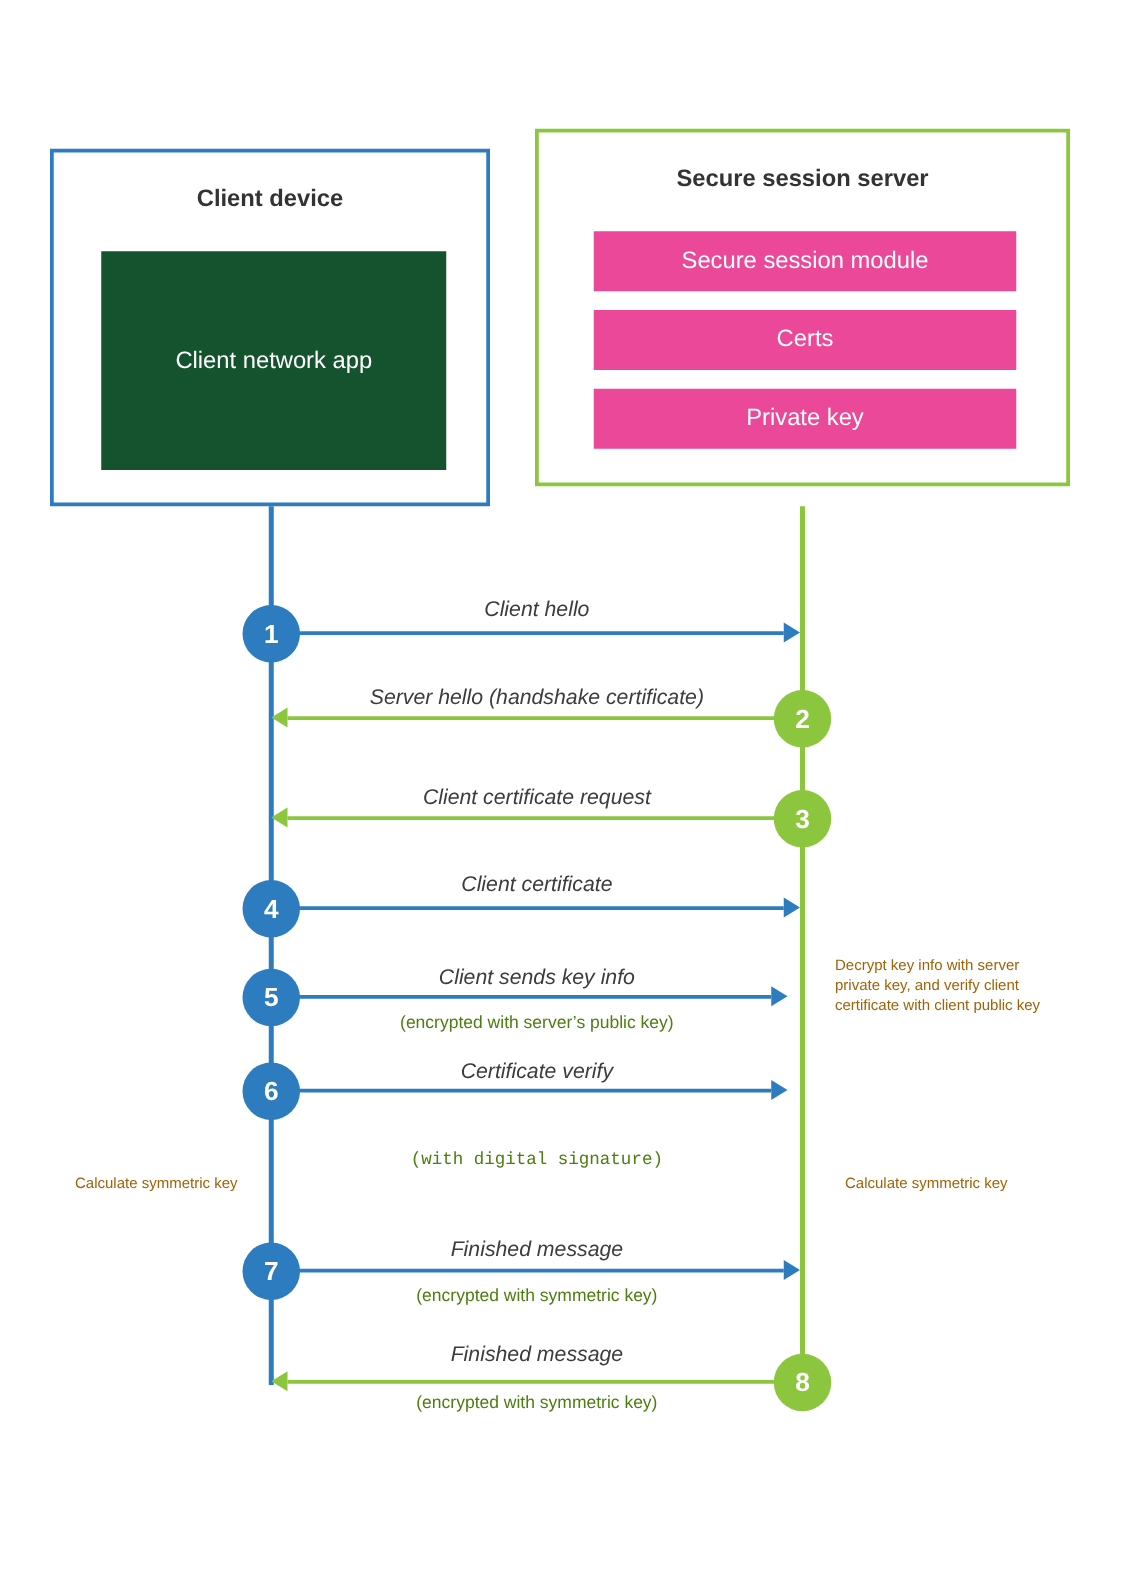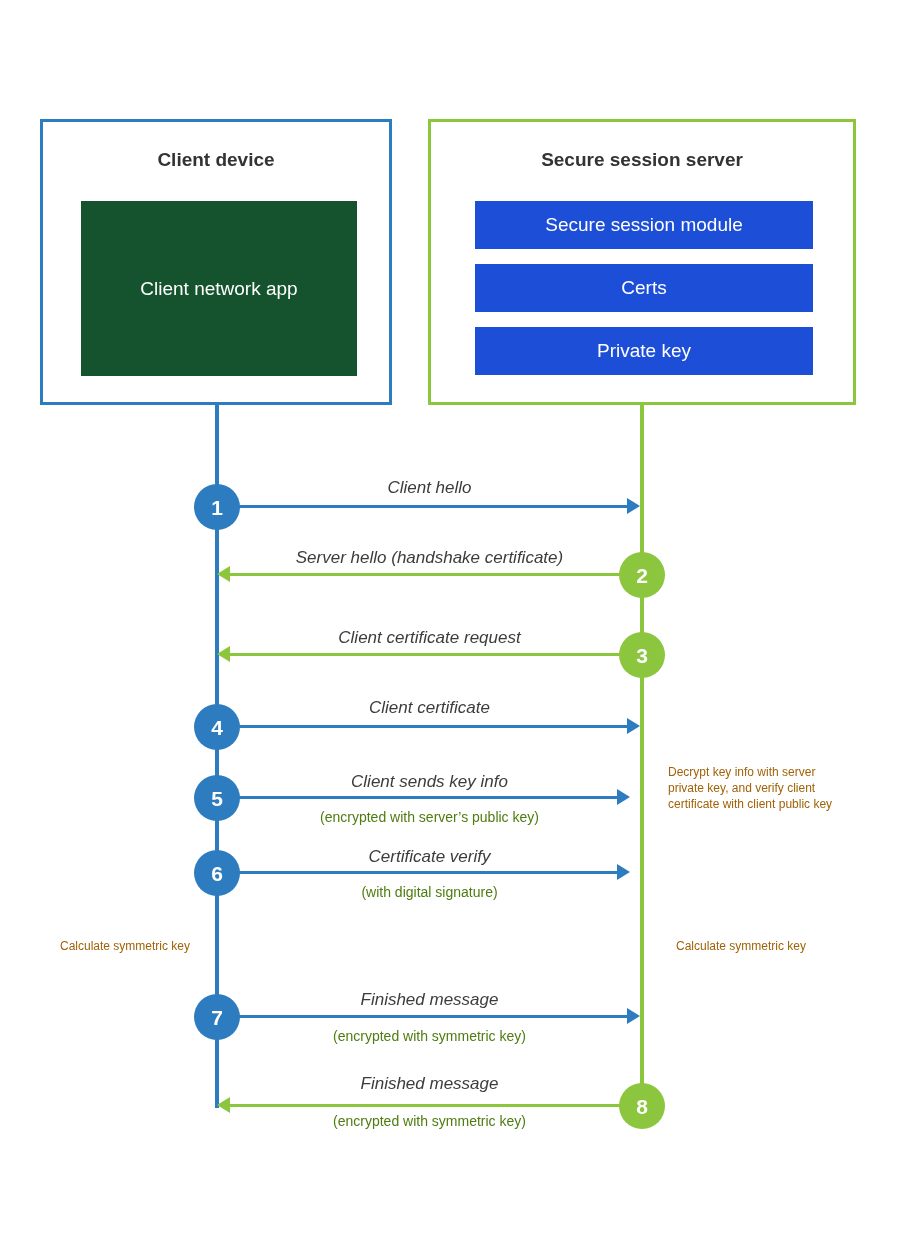--- a/index.html
+++ b/index.html
@@ -40,21 +40,21 @@
   }
   .actor-box.client {
     left: 40px;
     top: 119px;
     width: 352px;
     height: 286px;
     border: 3px solid #2d7cbf;
   }
   .actor-box.server {
     left: 428px;
-    top: 119px;
+    top: 103px;
     width: 428px;
     height: 286px;
     border: 3px solid #8cc63e;
   }
   .actor-title {
     position: absolute;
     left: 0;
     right: 0;
     top: 27px;
     text-align: center;
@@ -72,21 +72,21 @@
     text-align: center;
     color: #ffffff;
     font-size: 19px;
     font-weight: 400;
     line-height: 1.25;
   }
   .inner-block.blue {
     background: #14532d;
   }
   .inner-block.green {
-    background: #1d4ed8;
+    background: #ec4899;
   }
 
   
   .client-app {
     left: 38px;
     top: 79px;
     width: 276px;
     height: 175px;
   }
   
@@ -237,21 +237,21 @@
     <div class="arrow-line blue" style="left:217px; top:796px; width:400px;"></div>
     <div class="arrow-head right blue" style="left:617px; top:789px;"></div>
     <div class="msg-sublabel" style="left:217px; top:809px; width:425px;">(encrypted with server’s public key)</div>
     <div class="step-circle blue" style="left:194px; top:775px;">5</div>
   </div>
 
   <div class="msg">
     <div class="msg-label" style="left:217px; top:847px; width:425px;">Certificate verify</div>
     <div class="arrow-line blue" style="left:217px; top:871px; width:400px;"></div>
     <div class="arrow-head right blue" style="left:617px; top:864px;"></div>
-    <div class="msg-sublabel" style="left:217px; top:884px; width:425px;">(with digital signature)</div>
+    <div class="msg-sublabel" style="left:217px; top:920px; width:425px;font-family:Liberation Mono, monospace;">(with digital signature)</div>
     <div class="step-circle blue" style="left:194px; top:850px;">6</div>
   </div>
 
   <div class="msg">
     <div class="msg-label" style="left:217px; top:990px; width:425px;">Finished message</div>
     <div class="arrow-line blue" style="left:217px; top:1015px; width:410px;"></div>
     <div class="arrow-head right blue" style="left:627px; top:1008px;"></div>
     <div class="msg-sublabel" style="left:217px; top:1028px; width:425px;">(encrypted with symmetric key)</div>
     <div class="step-circle blue" style="left:194px; top:994px;">7</div>
   </div>

